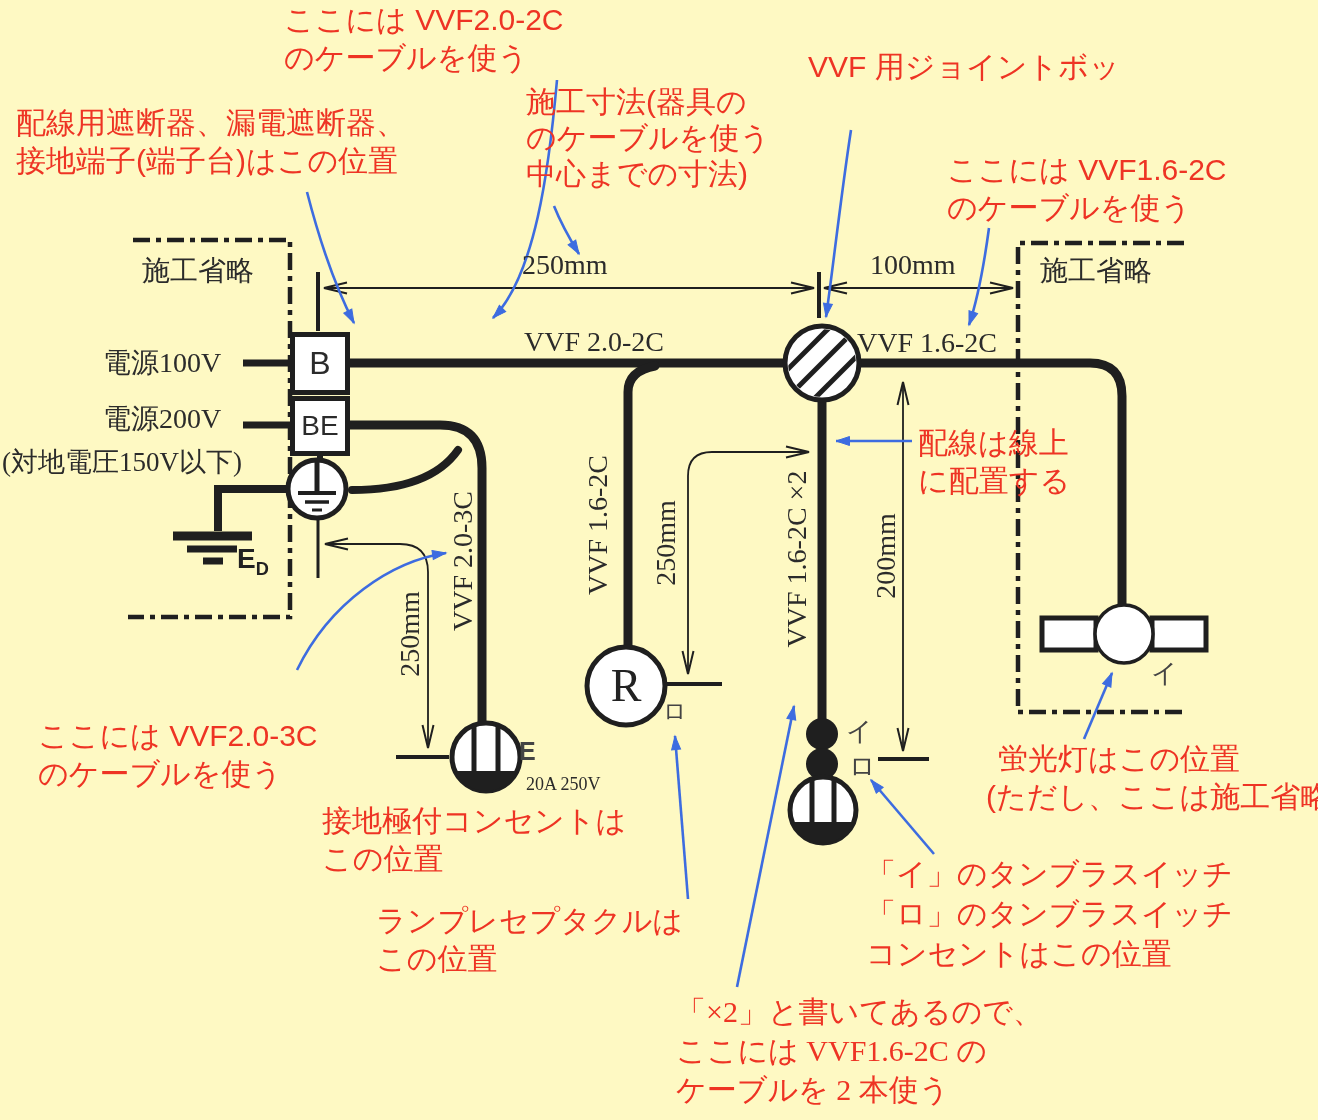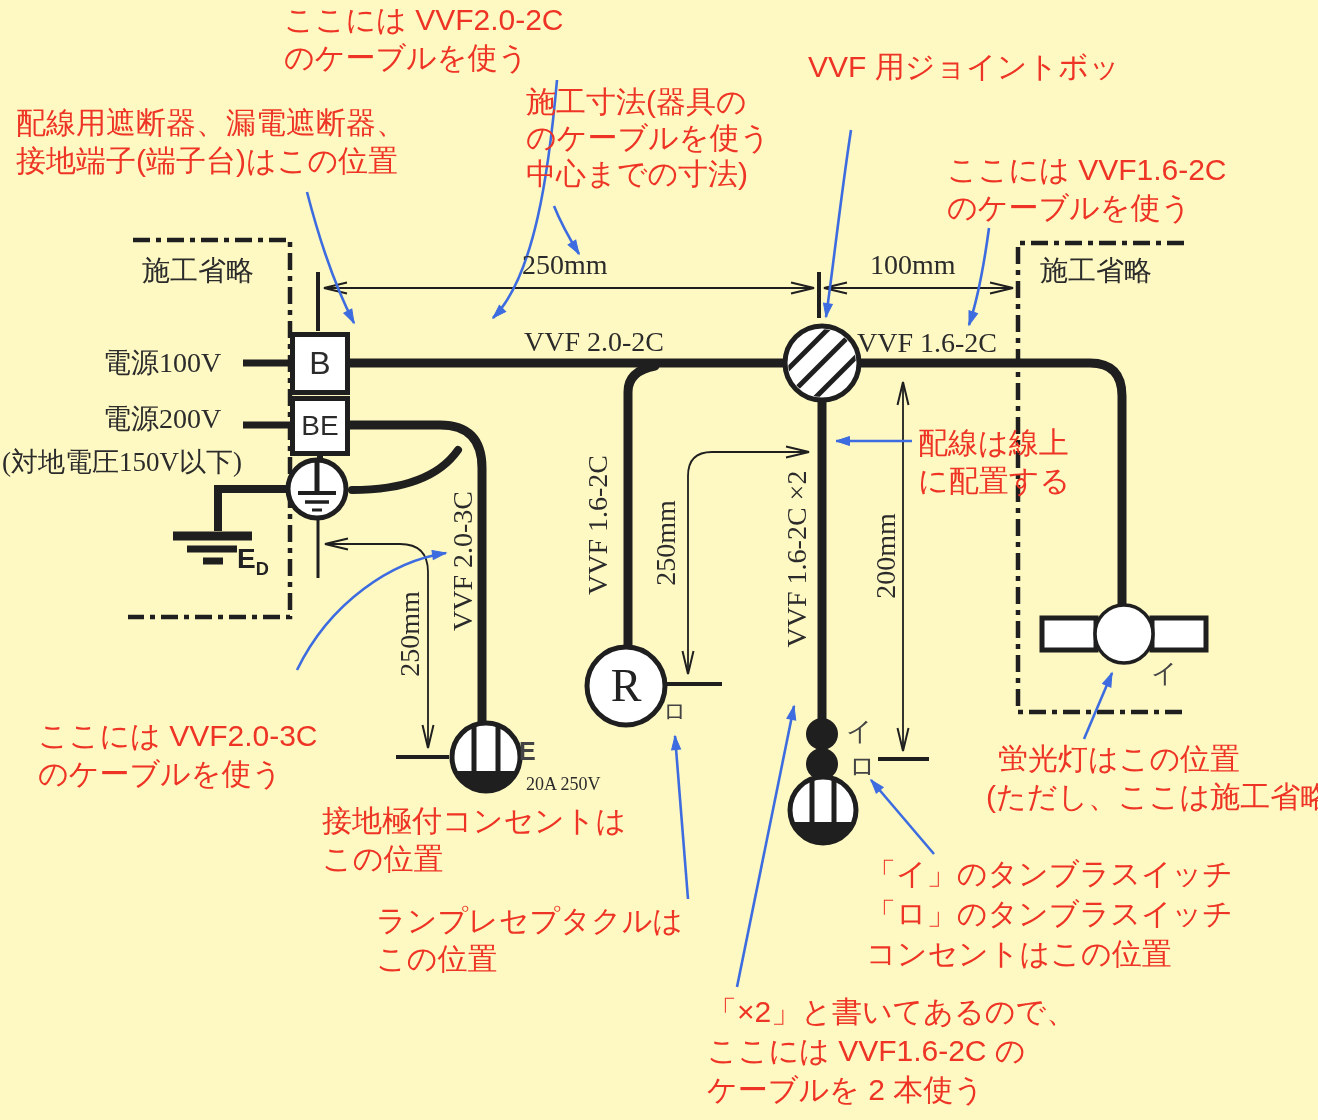--- a/index.html
+++ b/index.html
@@ -165,21 +165,21 @@
     <span>のケーブルを使う</span>
   </div>
   <div class="red-note" style="left:322px;top:802px;">
     <span>接地極付コンセントは</span>
     <span>この位置</span>
   </div>
   <div class="red-note" style="left:376px;top:902px;">
     <span>ランプレセプタクルは</span>
     <span>この位置</span>
   </div>
-  <div class="red-note" style="left:707px;top:992px;line-height:39px;">
+  <div class="red-note" style="left:676px;top:992px;line-height:39px;font-family:Liberation Serif, serif;">
     <span>「×2」と書いてあるので、</span>
     <span>ここには VVF1.6-2C の</span>
     <span>ケーブルを 2 本使う</span>
   </div>
   <div class="red-note" style="left:866px;top:854px;line-height:40px;">
     <span>「イ」のタンブラスイッチ</span>
     <span>「ロ」のタンブラスイッチ</span>
     <span>コンセントはこの位置</span>
   </div>
   <div class="red-note" style="left:986px;top:740px;">

